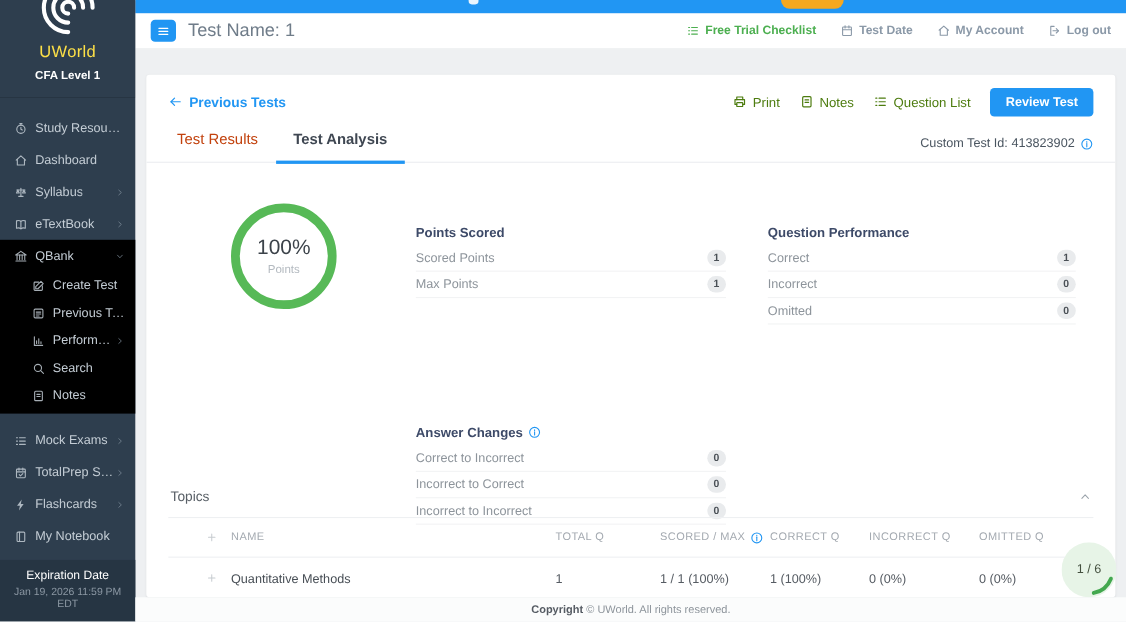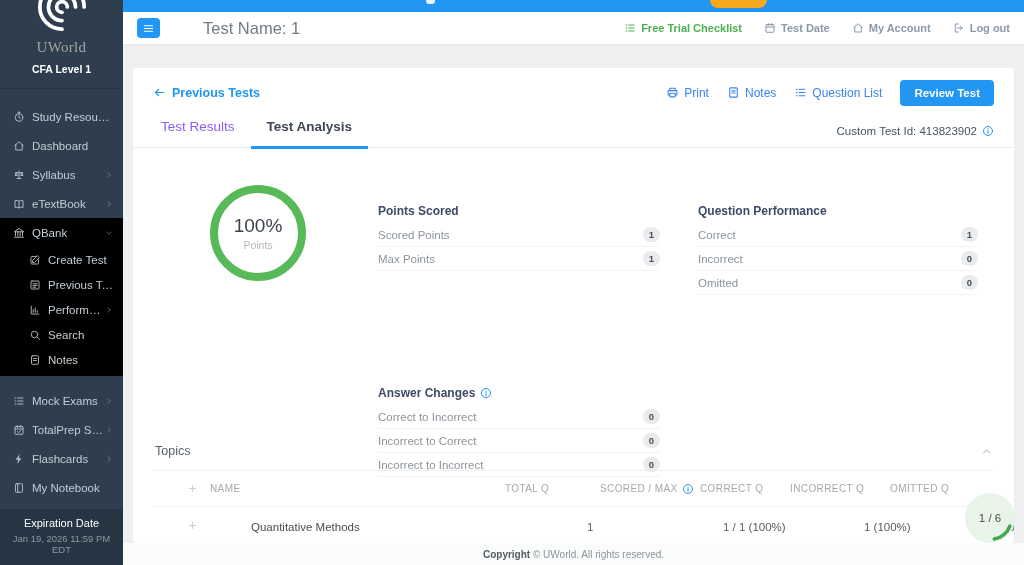--- a/index.html
+++ b/index.html
@@ -5,21 +5,21 @@
   * { box-sizing: border-box; margin: 0; padding: 0; }
   html,body { width:1024px; height:565px; overflow:hidden; }
   body { font-family:"Liberation Sans", sans-serif; background:#eef0f2; position:relative; }
 
   
   .sidebar { position:absolute; left:0; top:0; width:123px; height:565px; background:#2e3e4e;
              color:#c4cdd5; z-index:30; display:flex; flex-direction:column; }
   .brand { text-align:center; height:88px; position:relative; box-shadow:0 1px 0 rgba(0,0,0,.15); }
   .logo { width:56px; height:56px; margin:-21px auto 4px; display:block; color:#fff; }
   .logo svg { width:100%; height:100%; }
-  .brand-name { font-size:15px; color:#a3a3a3; letter-spacing:.3px;font-family:Liberation Serif, serif; }
+  .brand-name { font-size:15px; color:#fde047; letter-spacing:.3px; }
   .brand-sub { font-size:10.5px; font-weight:bold; color:#fff; margin-top:7px; }
   .nav { flex:1; padding-top:14px; }
   .nav-item { display:flex; align-items:center; height:29px; padding:0 10px 0 13px;
               font-size:11.5px; color:#c4cdd5; cursor:pointer; white-space:nowrap; }
   .nav-item.child { height:25px; padding-left:29px; }
   .nav-item .ic { width:12px; height:12px; margin-right:7px; flex:none; opacity:.85; }
   .nav-item .lbl { overflow:hidden; text-overflow:ellipsis; }
   .nav-item .chev { margin-left:auto; width:8px; height:8px; color:#7f8e9c; flex:none; }
   .nav-group.active { background:#000000; padding-bottom:4px; margin-bottom:10px; }
   .expiration { margin-top:auto; background:#263543; text-align:center; padding:8px 2px 10px; }
@@ -27,49 +27,49 @@
   .exp-value { font-size:9.5px; color:#8c98a4; margin-top:4px; }
 
   
   .main { margin-left:123px; height:565px; position:relative; }
   .banner { height:12px; background:#2196f3; position:relative; }
   .banner .frag { position:absolute; left:303px; top:0; width:9px; height:4px; background:#fff;
                   border-radius:0 0 3px 3px; opacity:.9; }
   .banner .pill { position:absolute; left:587px; top:0; width:57px; height:8px; background:#f6a81f;
                   border-radius:0 0 10px 10px; border:none; cursor:pointer; }
   .topbar { height:33px; background:#fff; display:flex; align-items:center; padding:0 14px;
-            border-bottom:1px solid #e7eaec;gap:32px; }
+            border-bottom:1px solid #e7eaec; }
   .menu-btn { width:23px; height:20px; background:#2196f3; border:none; border-radius:4px;
               display:flex; align-items:center; justify-content:center; color:#fff; cursor:pointer;
               margin-right:11px; flex:none; }
   .menu-btn .ic { width:13px; height:13px; }
   .page-title { font-size:16.5px; color:#6f7c89; }
   .top-links { margin-left:auto; display:flex; gap:22px; align-items:center; }
   .top-link { display:flex; align-items:center; gap:5px; font-size:11px; font-weight:600;
               color:#8b99a8; cursor:pointer; text-decoration:none; }
   .top-link.green { color:#4caf50; }
   .top-link .ic { width:12px; height:12px; }
 
   
   .card { position:absolute; left:10px; right:10px; top:68px; bottom:22px; background:#fff;
           border-radius:3px; box-shadow:0 1px 2px rgba(0,0,0,.06); overflow:hidden; }
   .back-row { display:flex; align-items:center; height:33px; margin-top:8px; padding:0 20px; }
   .back-link { display:flex; align-items:center; gap:6px; color:#2196f3; font-size:12.5px;
                font-weight:bold; cursor:pointer; text-decoration:none; }
   .back-link .ic { width:13px; height:13px; }
   .actions { margin-left:auto; display:flex; align-items:center; gap:18px; }
-  .action-link { display:flex; align-items:center; gap:5px; color:#3b82f6; font-size:12px;
+  .action-link { display:flex; align-items:center; gap:5px; color:#4d7c0f; font-size:12px;
                  cursor:pointer; text-decoration:none; }
   .action-link .ic { width:13px; height:13px; }
   .review-btn { background:#2196f3; color:#fff; border:none; border-radius:4px; font-size:11.5px;
                 font-weight:bold; padding:7px 14px; cursor:pointer;
                 font-family:"Liberation Sans",sans-serif; }
   .tab-row { display:flex; align-items:flex-end; height:39px; border-bottom:1px solid #ebedf0;
              position:relative; padding-left:12px; margin:0; }
-  .tab { padding:0 16px 12px; font-size:13.5px; color:#8b5cf6; cursor:pointer; }
+  .tab { padding:0 16px 12px; font-size:13.5px; color:#c2410c; cursor:pointer; }
   .tab.active { color:#3f4752; font-weight:bold; border-bottom:3px solid #2196f3; margin-bottom:-2px; }
   .custom-id { position:absolute; right:20px; bottom:10px; display:flex; align-items:center; gap:5px;
                font-size:11.5px; color:#4a5560; }
   .info-ic { width:12px; height:12px; color:#2196f3; display:inline-flex; cursor:pointer; }
 
   .analysis { position:absolute; left:0; top:80px; right:0; height:292px; }
   .ring { position:absolute; left:77px; top:37px; width:96px; height:96px; border-radius:50%;
           border:8px solid #57b957; display:flex; flex-direction:column; align-items:center;
           justify-content:center; }
   .ring-pct { font-size:19px; color:#3c434a; }
@@ -88,21 +88,21 @@
   .topics { position:absolute; left:20px; right:20px; top:372px; }
   .topics-head { display:flex; justify-content:space-between; align-items:center; font-size:12.5px;
                  color:#585f66; padding:4px 2px 12px; border-bottom:1px solid #eef0f2; }
   .chev-up { width:11px; height:11px; color:#9aa2aa; cursor:pointer; }
   .tgrid { display:grid; grid-template-columns:57px 295px 95px 100px 90px 100px 1fr;
            align-items:center; }
   .thead { height:36px; border-bottom:1px solid #eef0f2; }
   .th { font-size:10px; color:#a3a9b0; letter-spacing:.4px; display:flex; align-items:center; gap:4px; }
   .plus-cell { padding-left:34px; }
   .plus-ic { width:11px; height:11px; color:#c6cbd0; display:inline-flex; cursor:pointer; }
-  .trow { padding-top:13px; align-items:start;gap:41px; }
+  .trow { padding-top:13px; align-items:start; }
   .td { font-size:11.5px; color:#565c63; line-height:14px; }
   .t-name { color:#474e55; }
 
   .pager-badge { position:absolute; right:9px; top:493px; width:50px; height:50px; z-index:40;
                  cursor:pointer; }
   .pager-badge svg { position:absolute; inset:0; }
   .pager-text { position:absolute; inset:0; display:flex; align-items:center; justify-content:center;
                 font-size:11.5px; color:#44503f; }
 
   .footer { position:absolute; left:0; right:0; bottom:0; height:22px; background:#fbfcfc;

